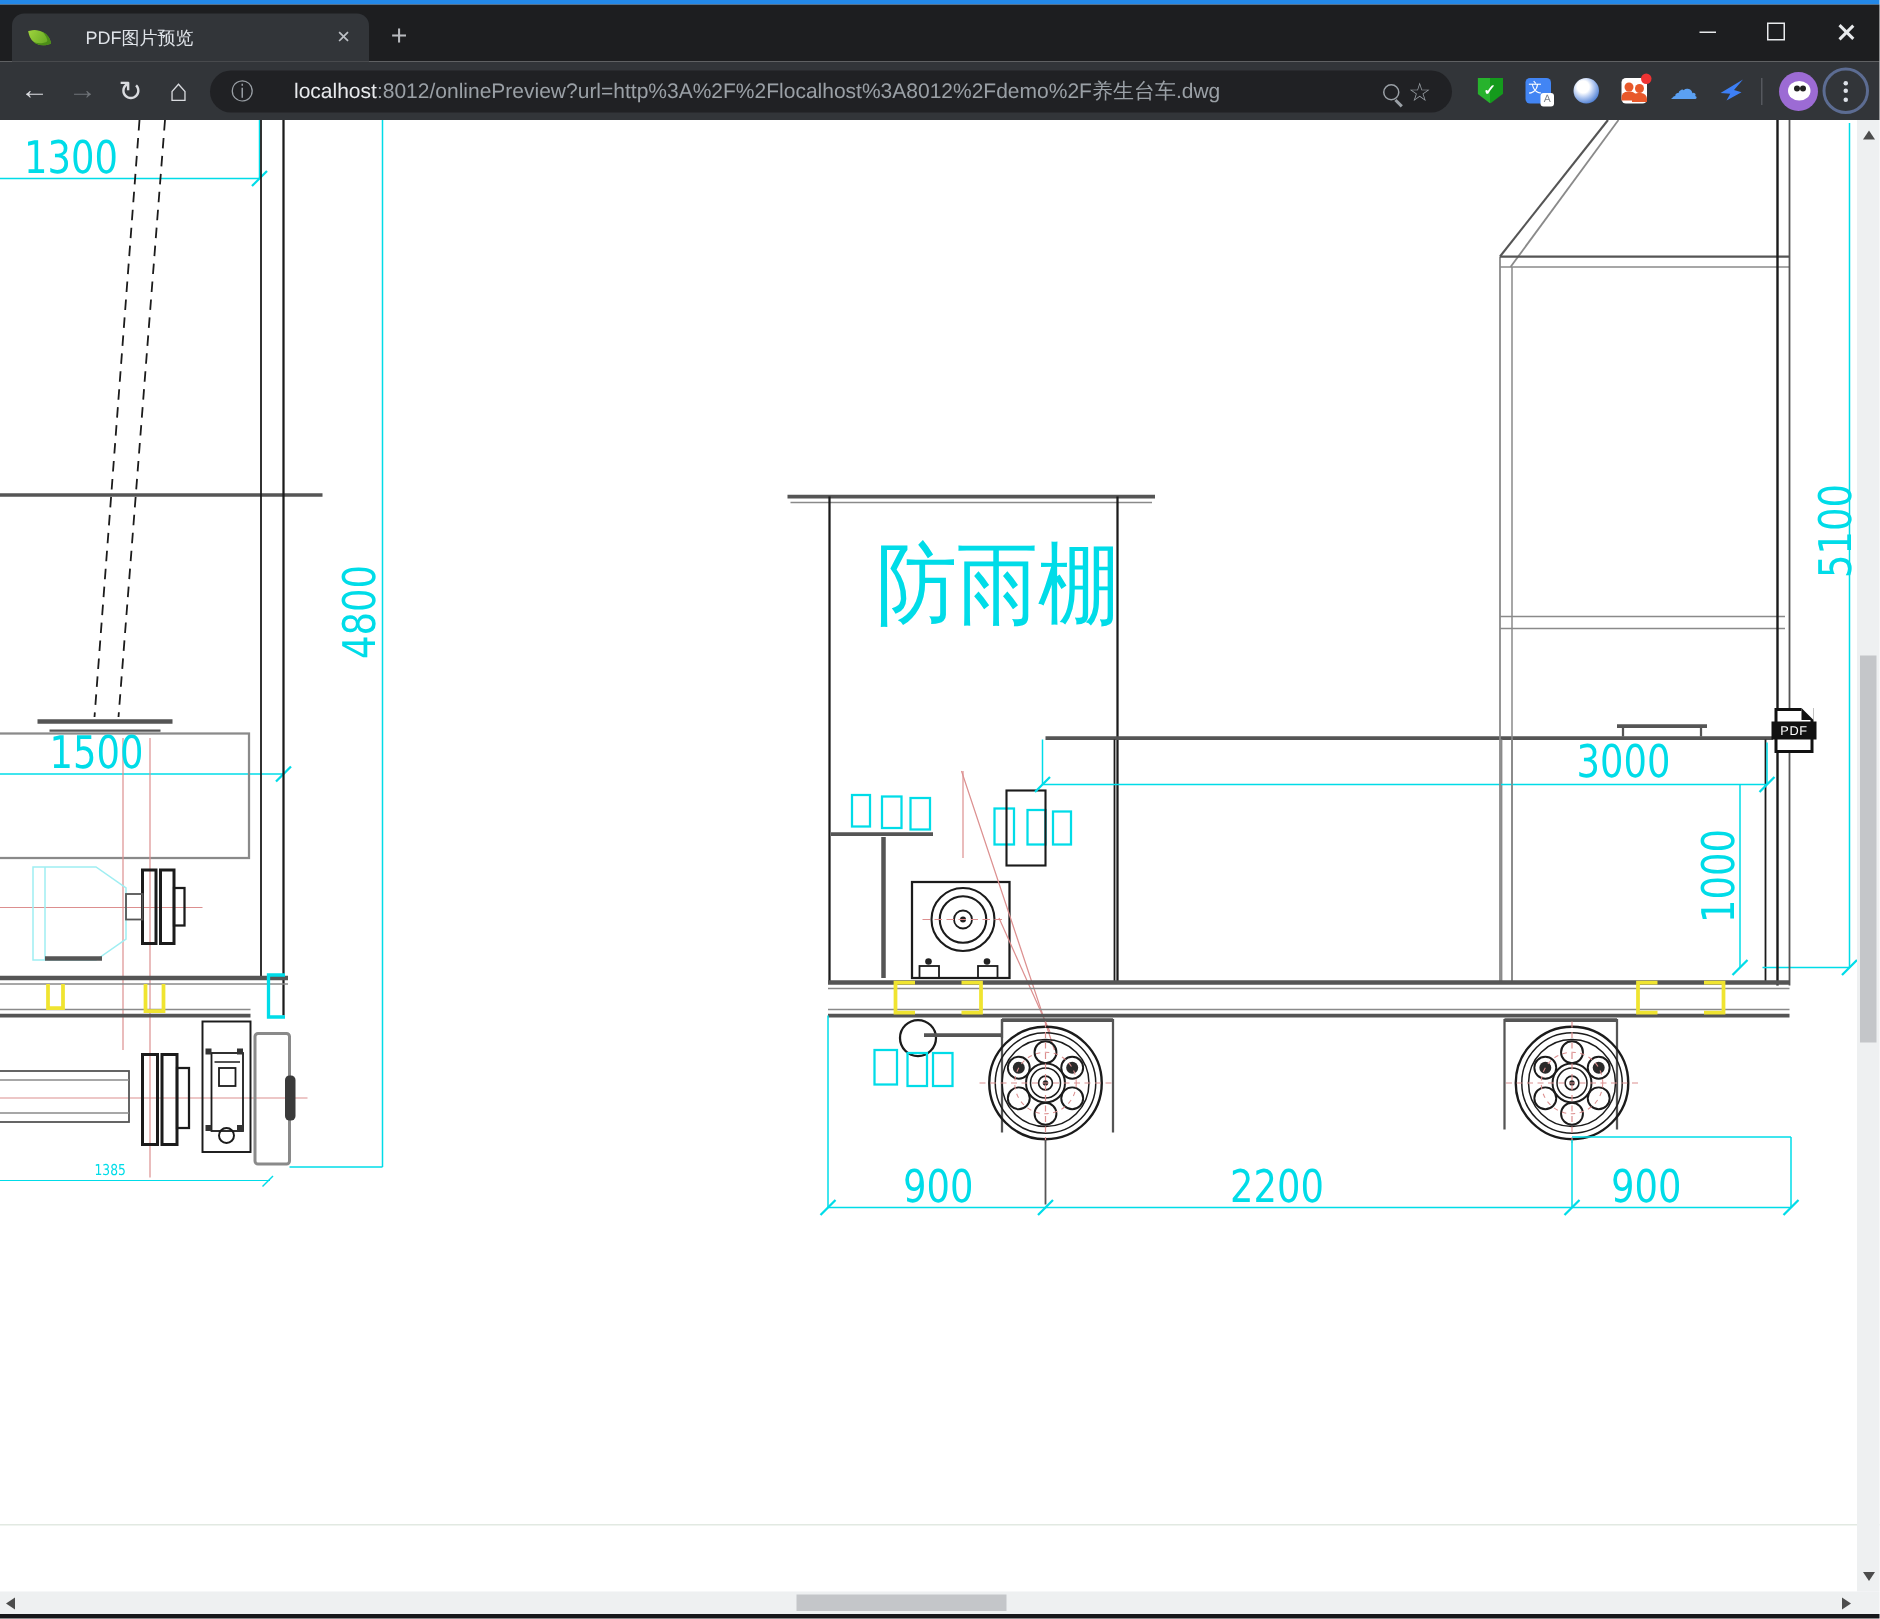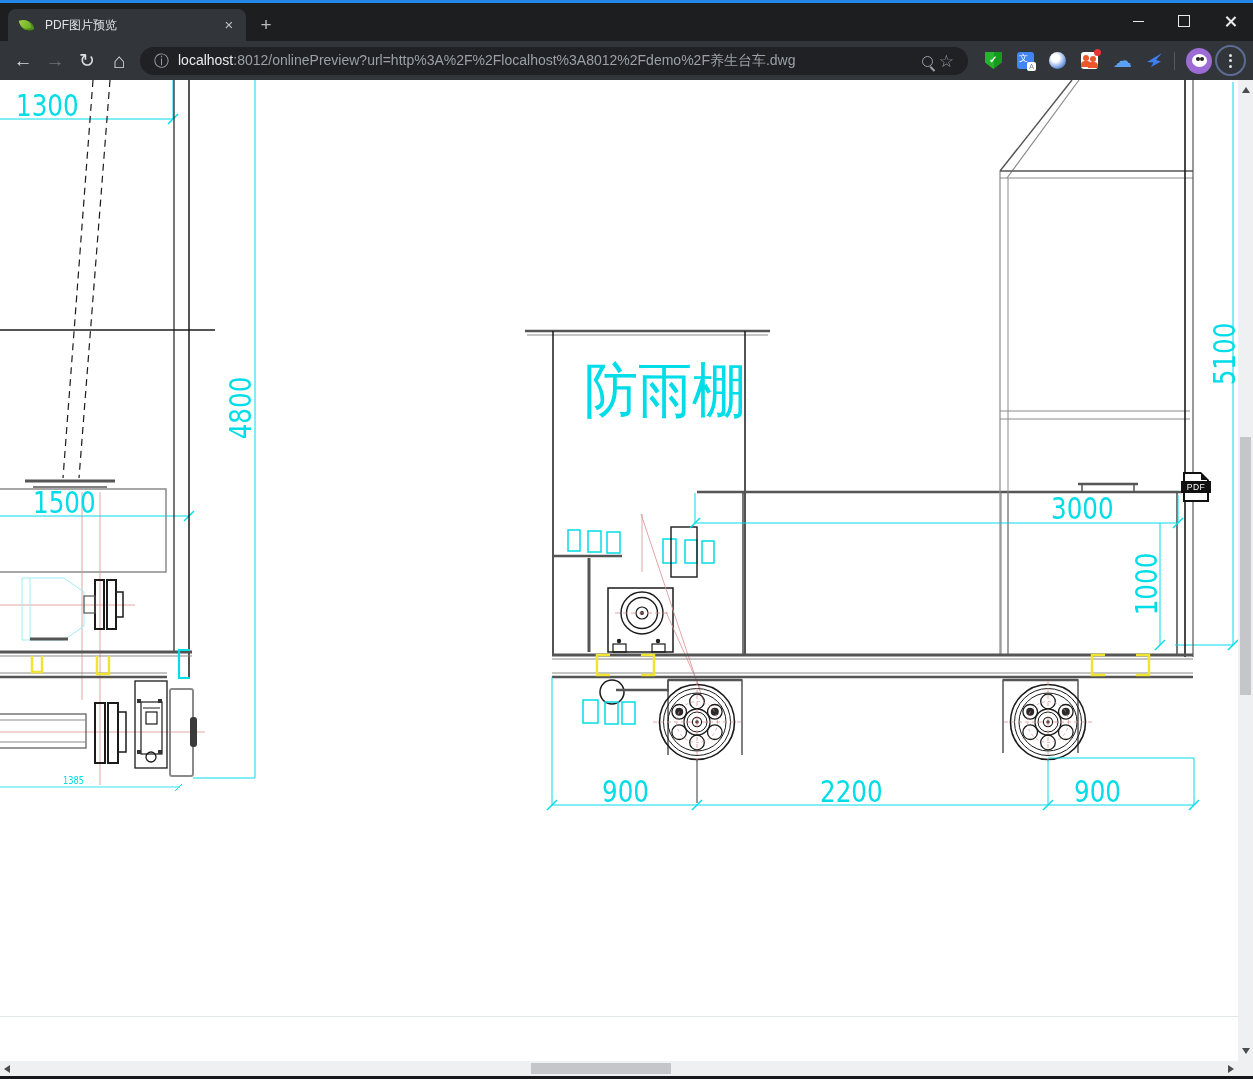--- a/index.html
+++ b/index.html
@@ -6,40 +6,40 @@
     font-family:"Liberation Sans",sans-serif;}
   
   #top-strip{position:absolute;left:0;top:0;width:1253px;height:3px;background:#2388e8;z-index:9}
   #tabbar{position:absolute;left:0;top:3px;width:1253px;height:38px;background:#1d1e20;z-index:9}
   #tab{position:absolute;left:8px;top:6px;width:238px;height:32px;background:#323539;
     border-radius:8px 8px 0 0;display:flex;align-items:center;}
   .favicon{width:16px;height:16px;margin-left:11px;position:relative}
   .leaf{position:absolute;left:1px;top:2px;width:13px;height:12px;
     background:linear-gradient(135deg,#9ed33c,#5fa321);border-radius:2% 90% 10% 80%;
     transform:rotate(-14deg);box-shadow:inset -2px -2px 0 #4c8d18}
-  #tab-title{color:#dfe3e8;font-size:12px;margin-left:10px;white-space:nowrap;overflow:hidden;width:160px}
+  #tab-title{color:#dfe3e8;font-size:12px;margin-left:22px;white-space:nowrap;overflow:hidden;width:160px}
   #tab-close{position:absolute;right:8px;top:7px;width:18px;height:18px;color:#bdc1c6;font-size:15px;
     line-height:18px;text-align:center;border-radius:50%}
   #new-tab{position:absolute;left:256px;top:12px;width:20px;height:20px;color:#b8babe;font-size:19px;
     line-height:19px;text-align:center}
   #win-controls{position:absolute;right:0;top:0;height:36px;display:flex;z-index:10}
   .win-btn{width:46px;height:36px;display:flex;align-items:center;justify-content:center}
   .ic-min{width:11px;height:0;border-top:1.6px solid #e8eaec}
   .ic-max{width:10px;height:10px;border:1.5px solid #e8eaec}
   .ic-x{position:relative;width:13px;height:13px}
   .ic-x:before,.ic-x:after{content:"";position:absolute;left:6px;top:0;width:1.6px;height:13px;background:#e8eaec}
   .ic-x:before{transform:rotate(45deg)}.ic-x:after{transform:rotate(-45deg)}
   #toolbar{position:absolute;left:0;top:41px;width:1253px;height:39px;background:#323539;z-index:9}
   .nav-ic{position:absolute;top:0;height:39px;width:30px;display:flex;align-items:center;justify-content:center;
     color:#dadce0;font-size:19px}
   #fwd{color:#6f7378}
   #url-pill{position:absolute;left:140px;top:6px;width:828px;height:28px;background:#202124;border-radius:14px;
     display:flex;align-items:center;overflow:hidden}
   #info-ic{color:#9aa0a6;font-size:15px;margin-left:14px}
-  #url-text{font-size:14px;margin-left:9px;white-space:nowrap;color:#9aa0a6;flex:1;overflow:hidden}
+  #url-text{font-size:14px;margin-left:27px;white-space:nowrap;color:#9aa0a6;flex:1;overflow:hidden}
   #url-text b{color:#e8eaed;font-weight:normal}
   .mag{width:9px;height:9px;border:1.8px solid #9aa0a6;border-radius:50%;position:relative;margin-right:6px}
   .mag:after{content:"";position:absolute;left:8px;top:9px;width:6px;height:1.8px;background:#9aa0a6;
     transform:rotate(45deg);transform-origin:0 0}
   #star{color:#9aa0a6;font-size:17px;margin-right:14px}
   .ext{position:absolute;top:11px;width:17px;height:17px}
   #ext-shield{background:linear-gradient(90deg,#27b32d 50%,#149a1c 50%);
     clip-path:polygon(0 0,100% 0,100% 62%,50% 100%,0 62%)}
   #ext-shield span{position:absolute;left:4px;top:2px;color:#fff;font-size:10px;font-weight:bold}
   #ext-translate{background:#4285f4;border-radius:3px}

